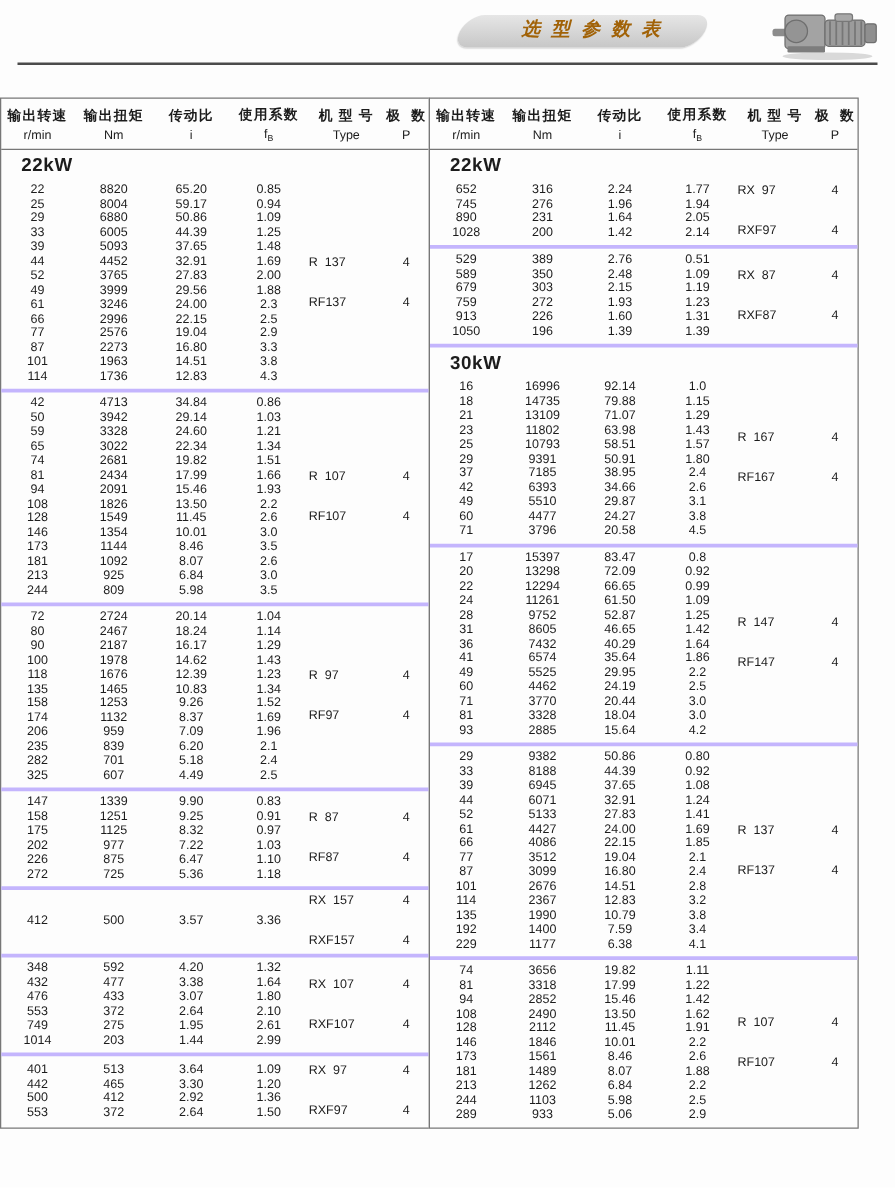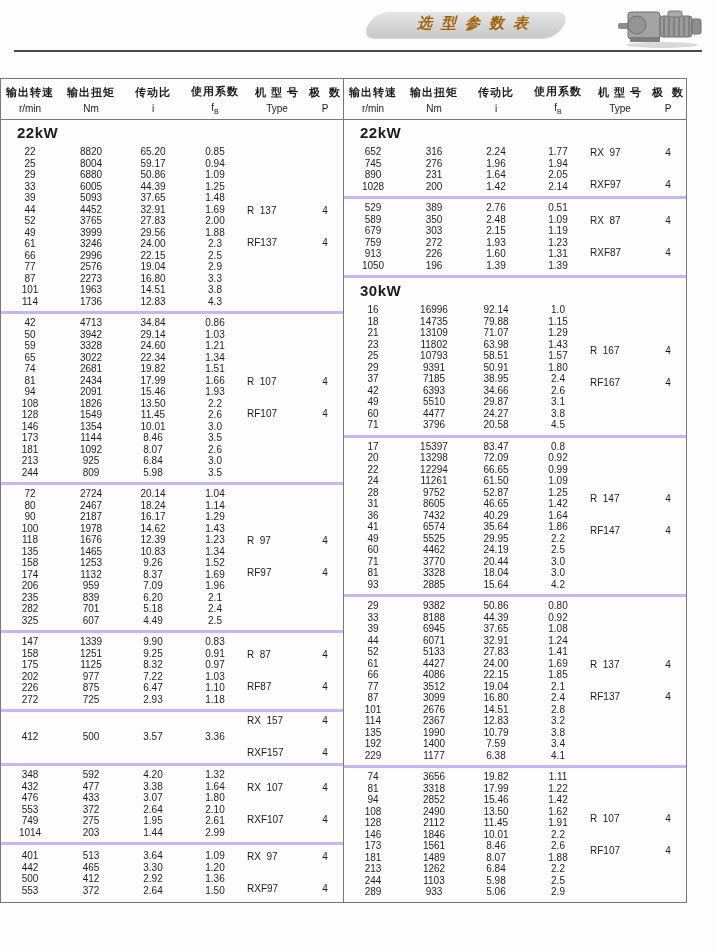--- a/index.html
+++ b/index.html
@@ -408,21 +408,21 @@
               </div>
               <div class="row">
                 <div class="c">226</div>
                 <div class="c">875</div>
                 <div class="c">6.47</div>
                 <div class="c">1.10</div>
               </div>
               <div class="row">
                 <div class="c">272</div>
                 <div class="c">725</div>
-                <div class="c">2.93</div>
+                <div class="c">5.36</div>
                 <div class="c">1.18</div>
               </div>
             </div>
             <div class="models">
               <div class="mrow">
                 <div class="mtype">R  87</div>
                 <div class="mp">4</div>
               </div>
               <div class="mrow">
                 <div class="mtype">RF87</div>

